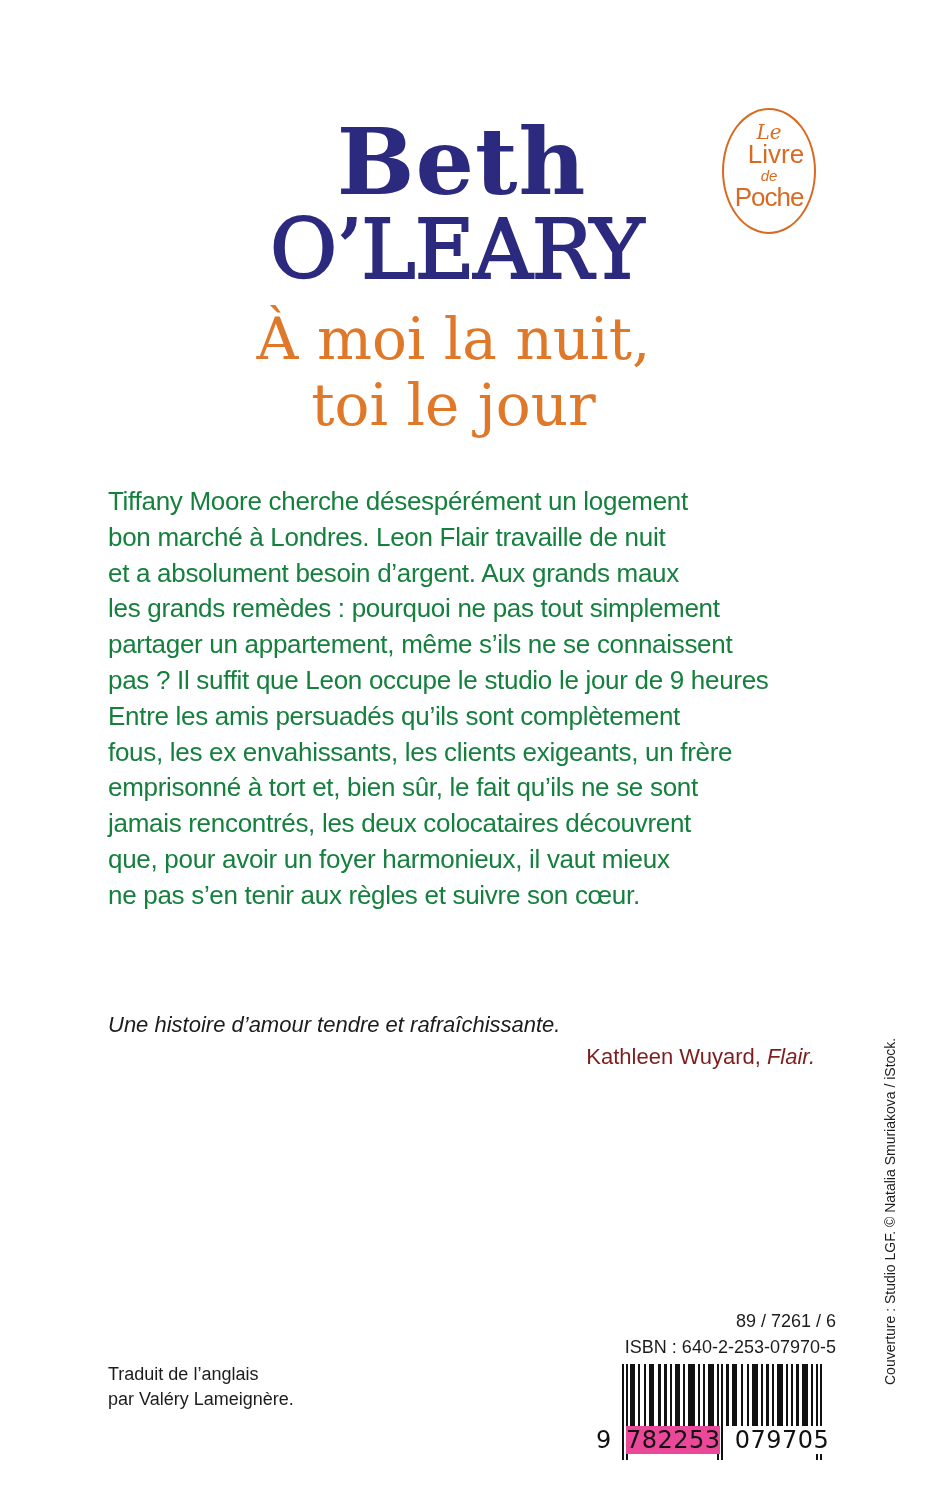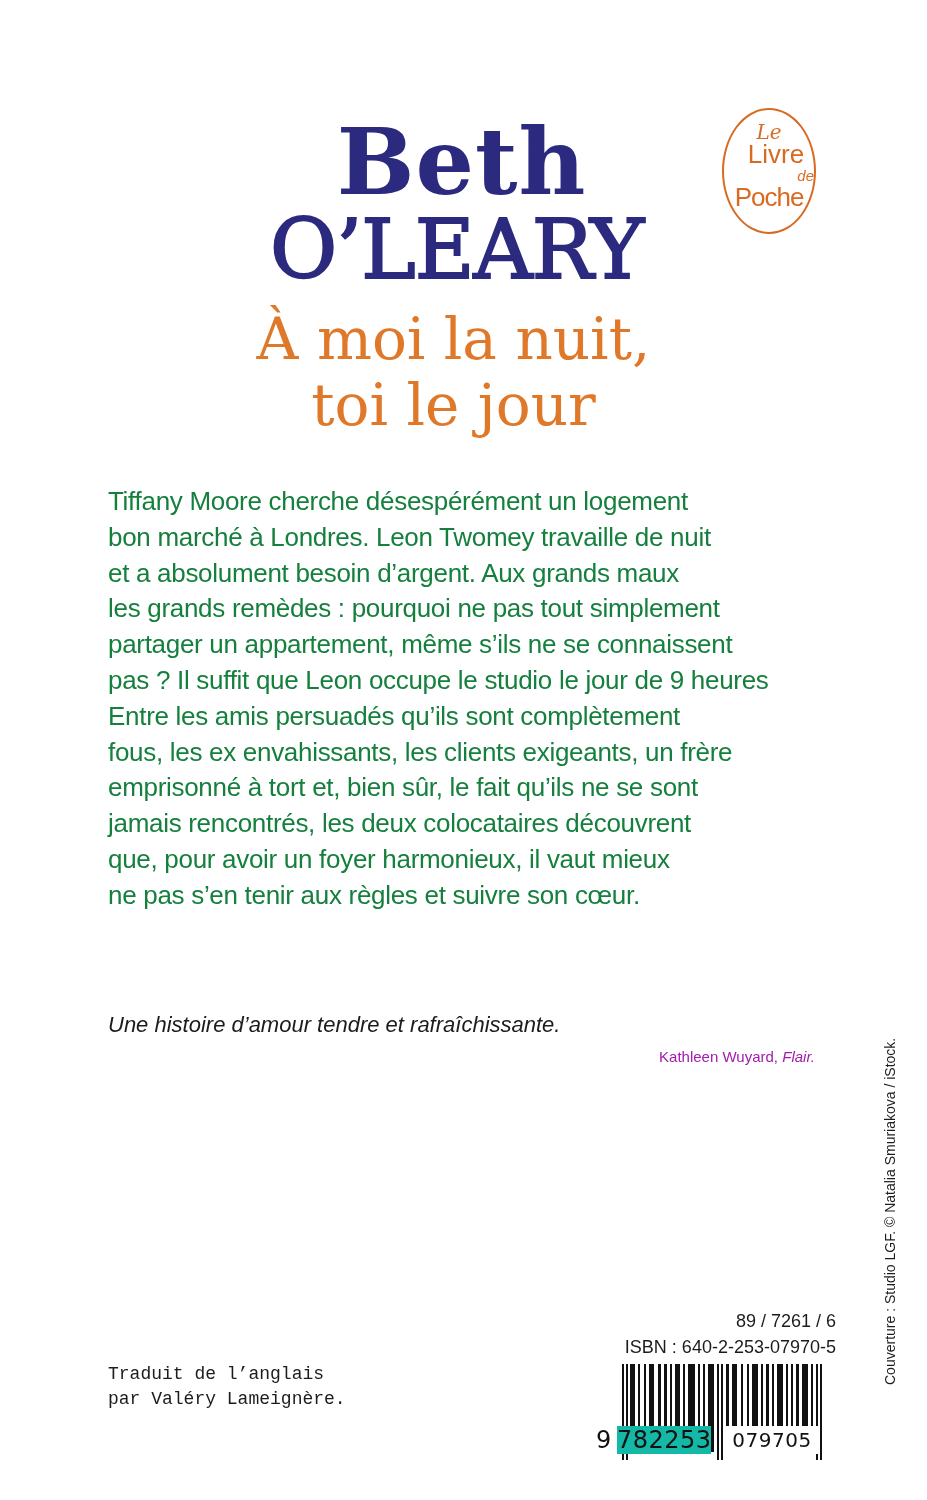--- a/index.html
+++ b/index.html
@@ -93,21 +93,20 @@
       font-size: 26px;
       line-height: 28px;
       margin-left: 7px;
     }
     .logo-de {
       top: 58px;
       font-family: "Liberation Sans", sans-serif;
       font-style: italic;
       font-size: 15px;
       line-height: 16px;
-      text-align: right;
     }
     .logo-poche {
       top: 72px;
       font-family: "Liberation Sans", sans-serif;
       font-size: 26px;
       line-height: 30px;
       letter-spacing: -1px;
     }
 
     
@@ -137,23 +136,23 @@
       font-size: 22px;
       line-height: 30px;
       color: #1c1c1c;
       white-space: nowrap;
     }
     .quote-attr {
       position: absolute;
       right: 112px;
       top: 1042px;
       font-family: "Liberation Sans", sans-serif;
-      font-size: 15px;
+      font-size: 22px;
       line-height: 30px;
-      color: #a21caf;
+      color: #7f1d1d;
       white-space: nowrap;
     }
     .quote-attr em { font-style: italic; }
 
     
     .credit {
       position: absolute;
       left: 882px;
       top: 1385px;
       transform-origin: 0 0;
@@ -164,21 +163,21 @@
       color: #1c1c1c;
       white-space: nowrap;
       width: 390px;
     }
 
     
     .translator {
       position: absolute;
       left: 108px;
       top: 1362px;
-      font-family: Liberation Mono, monospace;
+      font-family: Liberation Sans, sans-serif;
       font-size: 18px;
       line-height: 25px;
       color: #1c1c1c;
     }
     .translator span { display: block; white-space: nowrap; }
 
     
     .codes {
       position: absolute;
       right: 91px;
@@ -204,43 +203,44 @@
       position: absolute;
       left: 0px;
       top: 62px;
       font-family: "DejaVu Sans", sans-serif;
       font-size: 24px;
       line-height: 28px;
       color: #111;
     }
     .barcode-digits-left {
       position: absolute;
-      left: 21px;
+      left: 30px;
       top: 62px;
       width: 94px;
       font-family: "DejaVu Sans", sans-serif;
       font-size: 24px;
       line-height: 28px;
       color: #111;
-      background: #14b8a6;
+      background: #ec4899;
       text-align: center;
       letter-spacing: 0.5px;
     }
     .barcode-digits-right {
       position: absolute;
       left: 128px;
       top: 62px;
       width: 96px;
       font-family: "DejaVu Sans", sans-serif;
-      font-size: 20px;
+      font-size: 24px;
       line-height: 28px;
       color: #111;
       background: #fff;
       text-align: center;
       letter-spacing: 0.5px;
+      padding-left: 10px;
     }
   </style>
 </head>
 <body>
 
 <div class="cover">
 
   <div class="author author-first">Beth</div>
   <div class="author author-last">O’LEARY</div>
 
@@ -249,21 +249,21 @@
 
   <div class="logo">
     <span class="logo-le">Le</span>
     <span class="logo-livre">Livre</span>
     <span class="logo-de">de</span>
     <span class="logo-poche">Poche</span>
   </div>
 
   <div class="blurb">
     <span class="blurb-line">Tiffany Moore cherche désespérément un logement</span>
-    <span class="blurb-line">bon marché à Londres. Leon Twomey travaille de nuit</span>
+    <span class="blurb-line">bon marché à Londres. Leon Flair travaille de nuit</span>
     <span class="blurb-line">et a absolument besoin d’argent. Aux grands maux</span>
     <span class="blurb-line">les grands remèdes : pourquoi ne pas tout simplement</span>
     <span class="blurb-line">partager un appartement, même s’ils ne se connaissent</span>
     <span class="blurb-line">pas ? Il suffit que Leon occupe le studio le jour de 9 heures</span>
     <span class="blurb-line">Entre les amis persuadés qu’ils sont complètement</span>
     <span class="blurb-line">fous, les ex envahissants, les clients exigeants, un frère</span>
     <span class="blurb-line">emprisonné à tort et, bien sûr, le fait qu’ils ne se sont</span>
     <span class="blurb-line">jamais rencontrés, les deux colocataires découvrent</span>
     <span class="blurb-line">que, pour avoir un foyer harmonieux, il vaut mieux</span>
     <span class="blurb-line">ne pas s’en tenir aux règles et suivre son cœur.</span>

